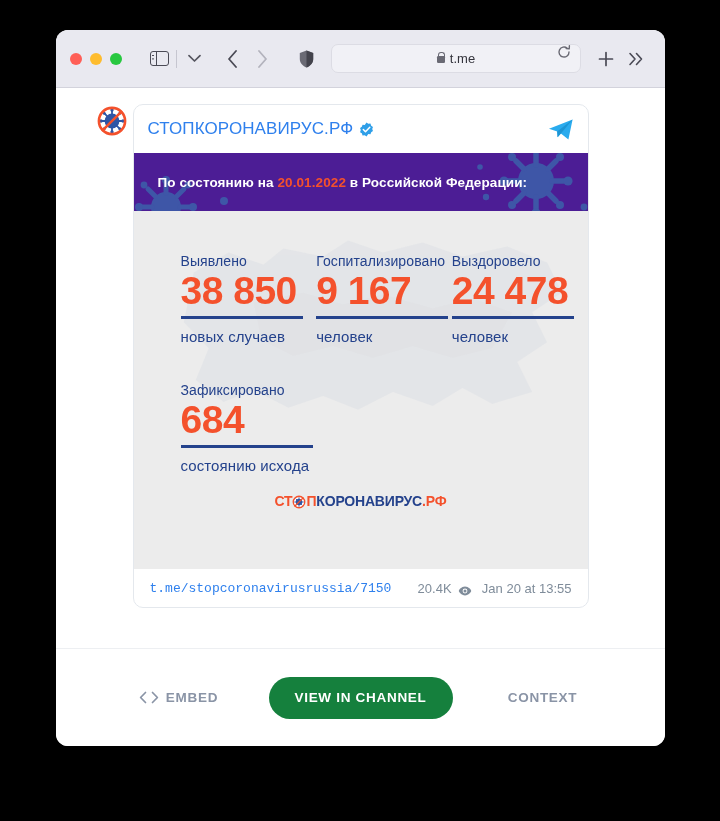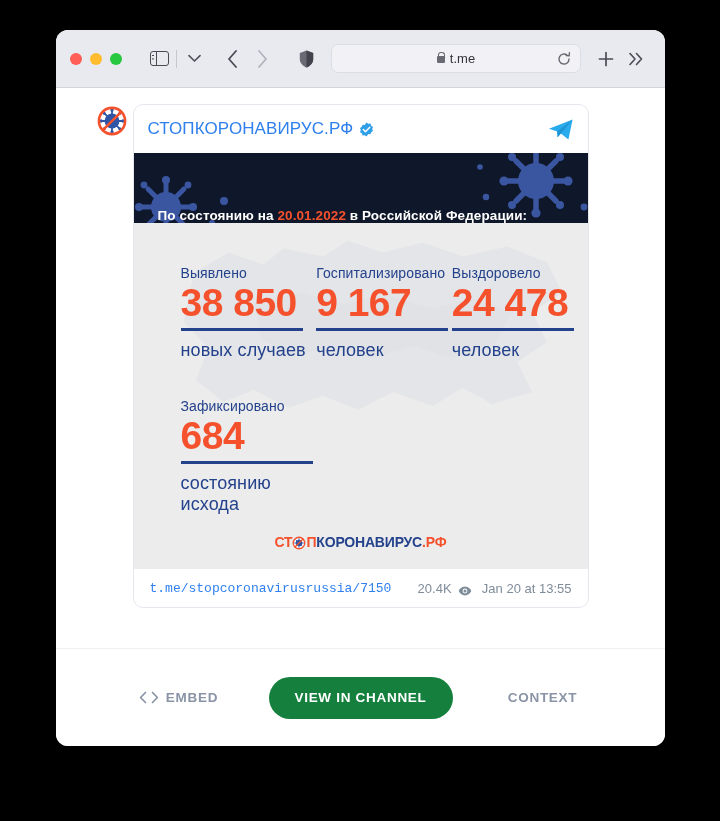--- a/index.html
+++ b/index.html
@@ -67,21 +67,21 @@
     box-shadow: 0 3.4px 0 #4a4a55;
   }
 
   .urlbar {
     flex: 1;
     height: 29px;
     margin: 0 10px;
     background: #f1f1f6;
     border: 1px solid #dcdce4;
     border-radius: 7px;
-    display: flex; align-items: center;
+    display: flex; 
     position: relative;
   }
   .url-center {
     flex: 1;
     display: flex; align-items: center; justify-content: center;
     gap: 5px;
     font-size: 13px; color: #34343c;
   }
   .lock {
     width: 8px; height: 7px;
@@ -141,24 +141,24 @@
   .tg-logo { margin-left: auto; display: flex; }
 
   
   .info {
     position: relative;
     background: #ececec;
     height: 416px;
     overflow: hidden;
   }
   .info-banner {
-    height: 70px;
-    background: #0f172a;
-    position: relative;
-    display: flex; align-items: flex-end;
+    height: 58px;
+    background: #4c1d95;
+    position: relative;
+    display: flex; align-items: center;
     overflow: hidden;
   }
   .banner-text {
     position: relative; z-index: 2;
     color: #ffffff;
     font-size: 13.5px; font-weight: bold;
     padding-left: 24px;
     letter-spacing: .1px;
   }
   .banner-date { color: #f4512c; }
@@ -188,21 +188,21 @@
     color: #f4512c;
     line-height: 1.06;
     letter-spacing: -.5px;
   }
   .stat-rule {
     width: 122px; height: 2.5px;
     background: #24428c;
     margin: 5px 0 9px 0;
   }
   .stat-unit {
-    font-size: 18px;
+    font-size: 15px;
     color: #24428c;
     letter-spacing: .1px;
   }
   .col2 .stat-rule { width: 132px; }
 
   .info-logo {
     position: relative; z-index: 2;
     text-align: center;
     margin-top: 19px;
     font-size: 14px; font-weight: bold;

